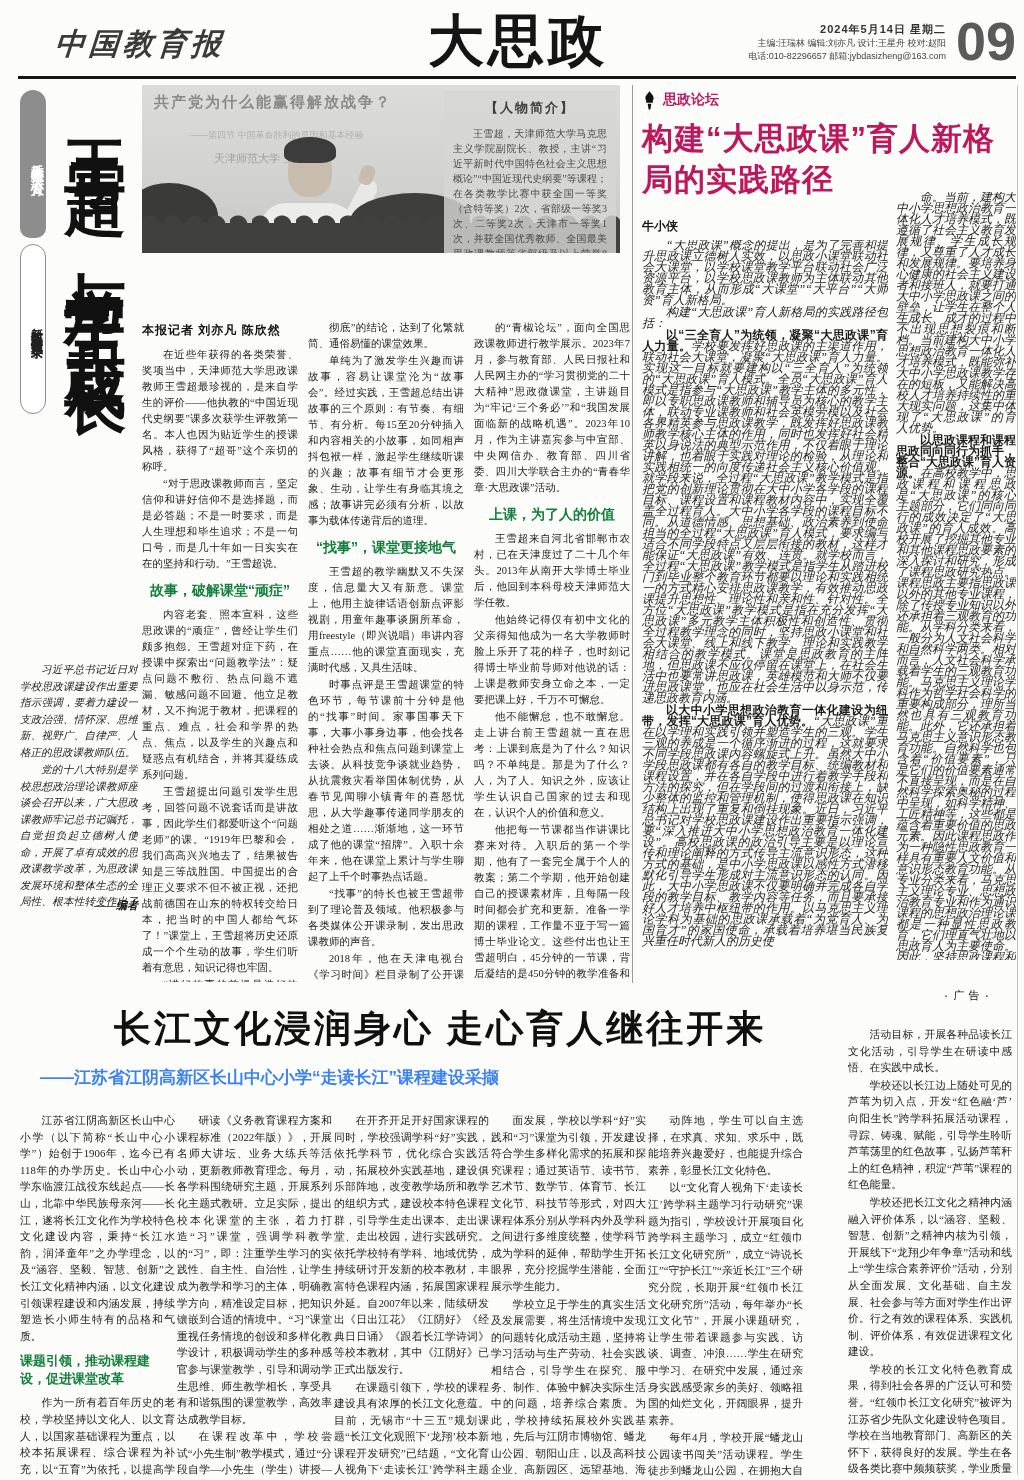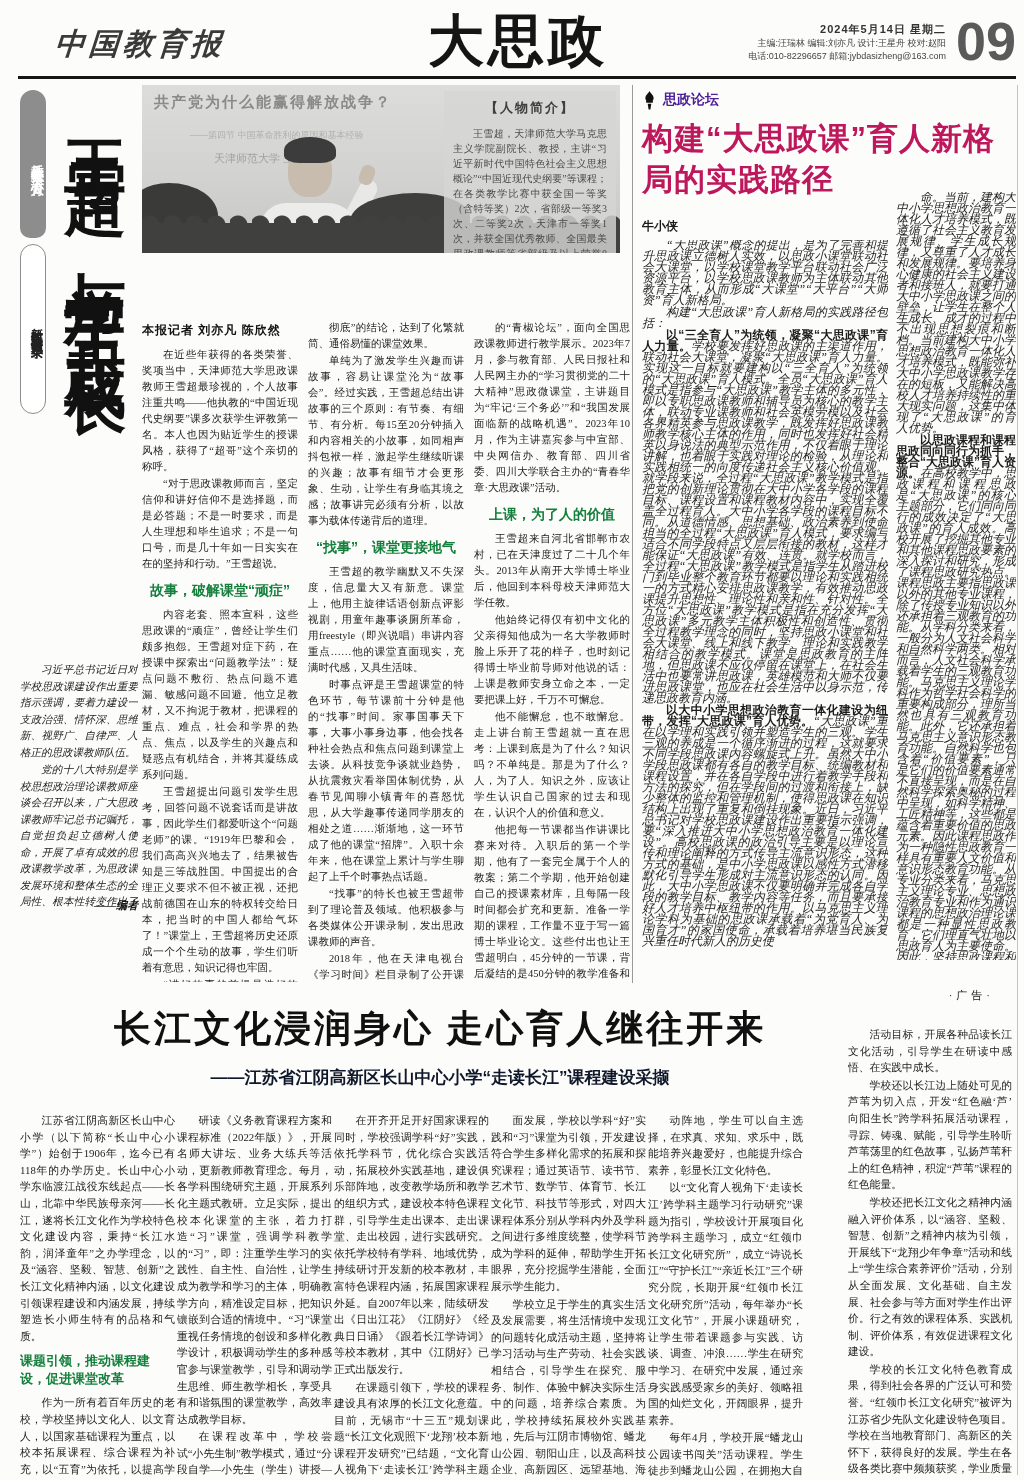--- a/index.html
+++ b/index.html
@@ -81,39 +81,39 @@
   .left-article .col{ width:156px; height:100%; }
   .byline{ font-weight:700; font-size:12px; letter-spacing:1px; padding:2px 0 8px 0; color:#111;
     font-family:"Liberation Sans",sans-serif; }
   .para{ font-size:10.5px; line-height:16px; text-align:justify; text-indent:2em; color:#1c1c1c;
     margin-bottom:1px; }
   .subhead{ font-size:14px; font-weight:700; text-align:center; margin:9px 0 7px 0; color:#15803d;
     font-family:"Liberation Sans",sans-serif; line-height:19px; }
 
   
   .forum-label{ position:absolute; left:642px; top:90px; display:flex; align-items:center; gap:6px;
-    font-size:14px; font-weight:700; font-family:"Liberation Sans",sans-serif; color:#4c1d95; }
+    font-size:14px; font-weight:700; font-family:"Liberation Sans",sans-serif; color:#be185d; }
   .torch{ width:15px; height:20px; }
   .forum-headline{ position:absolute; left:642px; top:118px; width:376px; font-size:31px;
     font-weight:900; line-height:41px; color:#be185d; letter-spacing:1px;
     font-family:"Liberation Sans","DejaVu Sans",sans-serif; }
   .forum-byline{ position:absolute; left:642px; top:218px; font-size:12px; font-weight:700;
     font-family:"Liberation Sans",sans-serif; }
   .forum-main{ position:absolute; left:642px; top:240px; width:246px; height:742px; overflow:hidden; }
   .forum-side{ position:absolute; left:896px; top:192px; width:120px; height:768px; overflow:hidden; }
   .forum-main .para,.forum-side .para{ font-size:12px; line-height:11px; font-style:italic; }
   .lead{ font-style:normal; font-family:"Liberation Sans",sans-serif; }
   .ad-label{ position:absolute; right:30px; top:988px; font-size:11px; letter-spacing:4px;
-    color:#222; font-family:Liberation Serif, serif;text-align:right; }
+    color:#222; font-family:Liberation Mono, monospace;text-align:right; }
 
   
   .bottom-headline{ position:absolute; left:40px; top:1004px; width:800px; text-align:center;
     font-size:37px; font-weight:700; letter-spacing:3px; color:#101010; }
-  .bottom-subtitle{ position:absolute; left:40px; top:1066px; width:800px; text-align:center;
-    font-size:17px; font-weight:700; color:#0f172a; font-family:"Liberation Sans",sans-serif; }
+  .bottom-subtitle{ position:absolute; left:40px; top:1066px; width:800px; 
+    font-size:17px; font-weight:700; color:#3b82f6; font-family:"Liberation Sans",sans-serif; }
   .bottom-cols{ position:absolute; left:20px; top:1112px; width:822px; height:364px;
     display:flex; gap:2px; }
   .bottom-cols .col{ width:155px; height:100%; }
   .bottom-col6{ position:absolute; left:848px; top:1026px; width:164px; height:450px; overflow:hidden; }
   .bottom-cols .para,.bottom-col6 .para{ font-size:10.8px; line-height:16.6px; }
   .bottom-cols .subhead,.bottom-col6 .subhead{ text-align:left; font-size:13px; line-height:18px;
     margin:8px 0 6px 0; }
 </style>
 </head>
 <body>
@@ -157,21 +157,21 @@
     </div>
   </div>
 
   <div class="divider-v"></div>
   <div class="page-edge"></div>
 
   <div class="left-article">
     <div class="col">
       <div class="byline">本报记者 刘亦凡 陈欣然</div>
       <div>
-          <p class="para">在近些年获得的各类荣誉、奖项当中，天津师范大学思政课教师王雪超最珍视的，个人故事注重共鸣——他执教的“中国近现代史纲要”课多次获学生评教第一名。本人也因为贴近学生的授课风格，获得了“超哥”这个亲切的称呼。</p>
+          <p class="para">在近些年获得的各类荣誉、奖项当中，天津师范大学思政课教师王雪超最珍视的，是来自学生的评价——他执教的“中国近现代史纲要”课多次获学生评教第一名。本人也因为贴近学生的授课风格，获得了“超哥”这个亲切的称呼。</p>
           <p class="para">“对于思政课教师而言，坚定信仰和讲好信仰不是选择题，而是必答题；不是一时要求，而是人生理想和毕生追求；不是一句口号，而是几十年如一日实实在在的坚持和行动。”王雪超说。</p>
           <h3 class="subhead">故事，破解课堂“顽症”</h3>
           <p class="para">内容老套、照本宣科，这些思政课的“顽症”，曾经让学生们颇多抱怨。王雪超对症下药，在授课中探索出“问题教学法”：疑点问题不敷衍、热点问题不遮漏、敏感问题不回避。他立足教材，又不拘泥于教材，把课程的重点、难点，社会和学界的热点、焦点，以及学生的兴趣点和疑惑点有机结合，并将其凝练成系列问题。</p>
           <p class="para">王雪超提出问题引发学生思考，回答问题不说套话而是讲故事，因此学生们都爱听这个“问题老师”的课。“1919年巴黎和会，我们高高兴兴地去了，结果被告知是三等战胜国。中国提出的合理正义要求不但不被正视，还把战前德国在山东的特权转交给日本，把当时的中国人都给气坏了！”课堂上，王雪超将历史还原成一个个生动的故事，学生们听着有意思，知识记得也牢固。</p>
           <p class="para">“讲好故事的前提是选好故事。”王雪超认为，选故事应分为三个层次：重要事件或人物注重评价，在价值判断中消除疑惑，抵制错误思潮；一般事件或人物注重典型，从资料中寻找最具代表性的故事，增强课堂教学的新鲜感；个人故事注重共鸣，通过教师的个人经历，引发学生情感共鸣。比如在讲“辛亥革命为什么失败”时，王雪超选取了袁世凯、黎元洪、阿Q三个分别代表当时高层官僚、中层军官和底层百姓的人物，引出“辛亥革命不</p>
         </div>
     </div>
     <div class="col">
         <p class="para">彻底”的结论，达到了化繁就简、通俗易懂的课堂效果。</p>
         <p class="para">单纯为了激发学生兴趣而讲故事，容易让课堂沦为“故事会”。经过实践，王雪超总结出讲故事的三个原则：有节奏、有细节、有分析。每15至20分钟插入和内容相关的小故事，如同相声抖包袱一样，激起学生继续听课的兴趣；故事有细节才会更形象、生动，让学生有身临其境之感；故事讲完必须有分析，以故事为载体传递背后的道理。</p>

